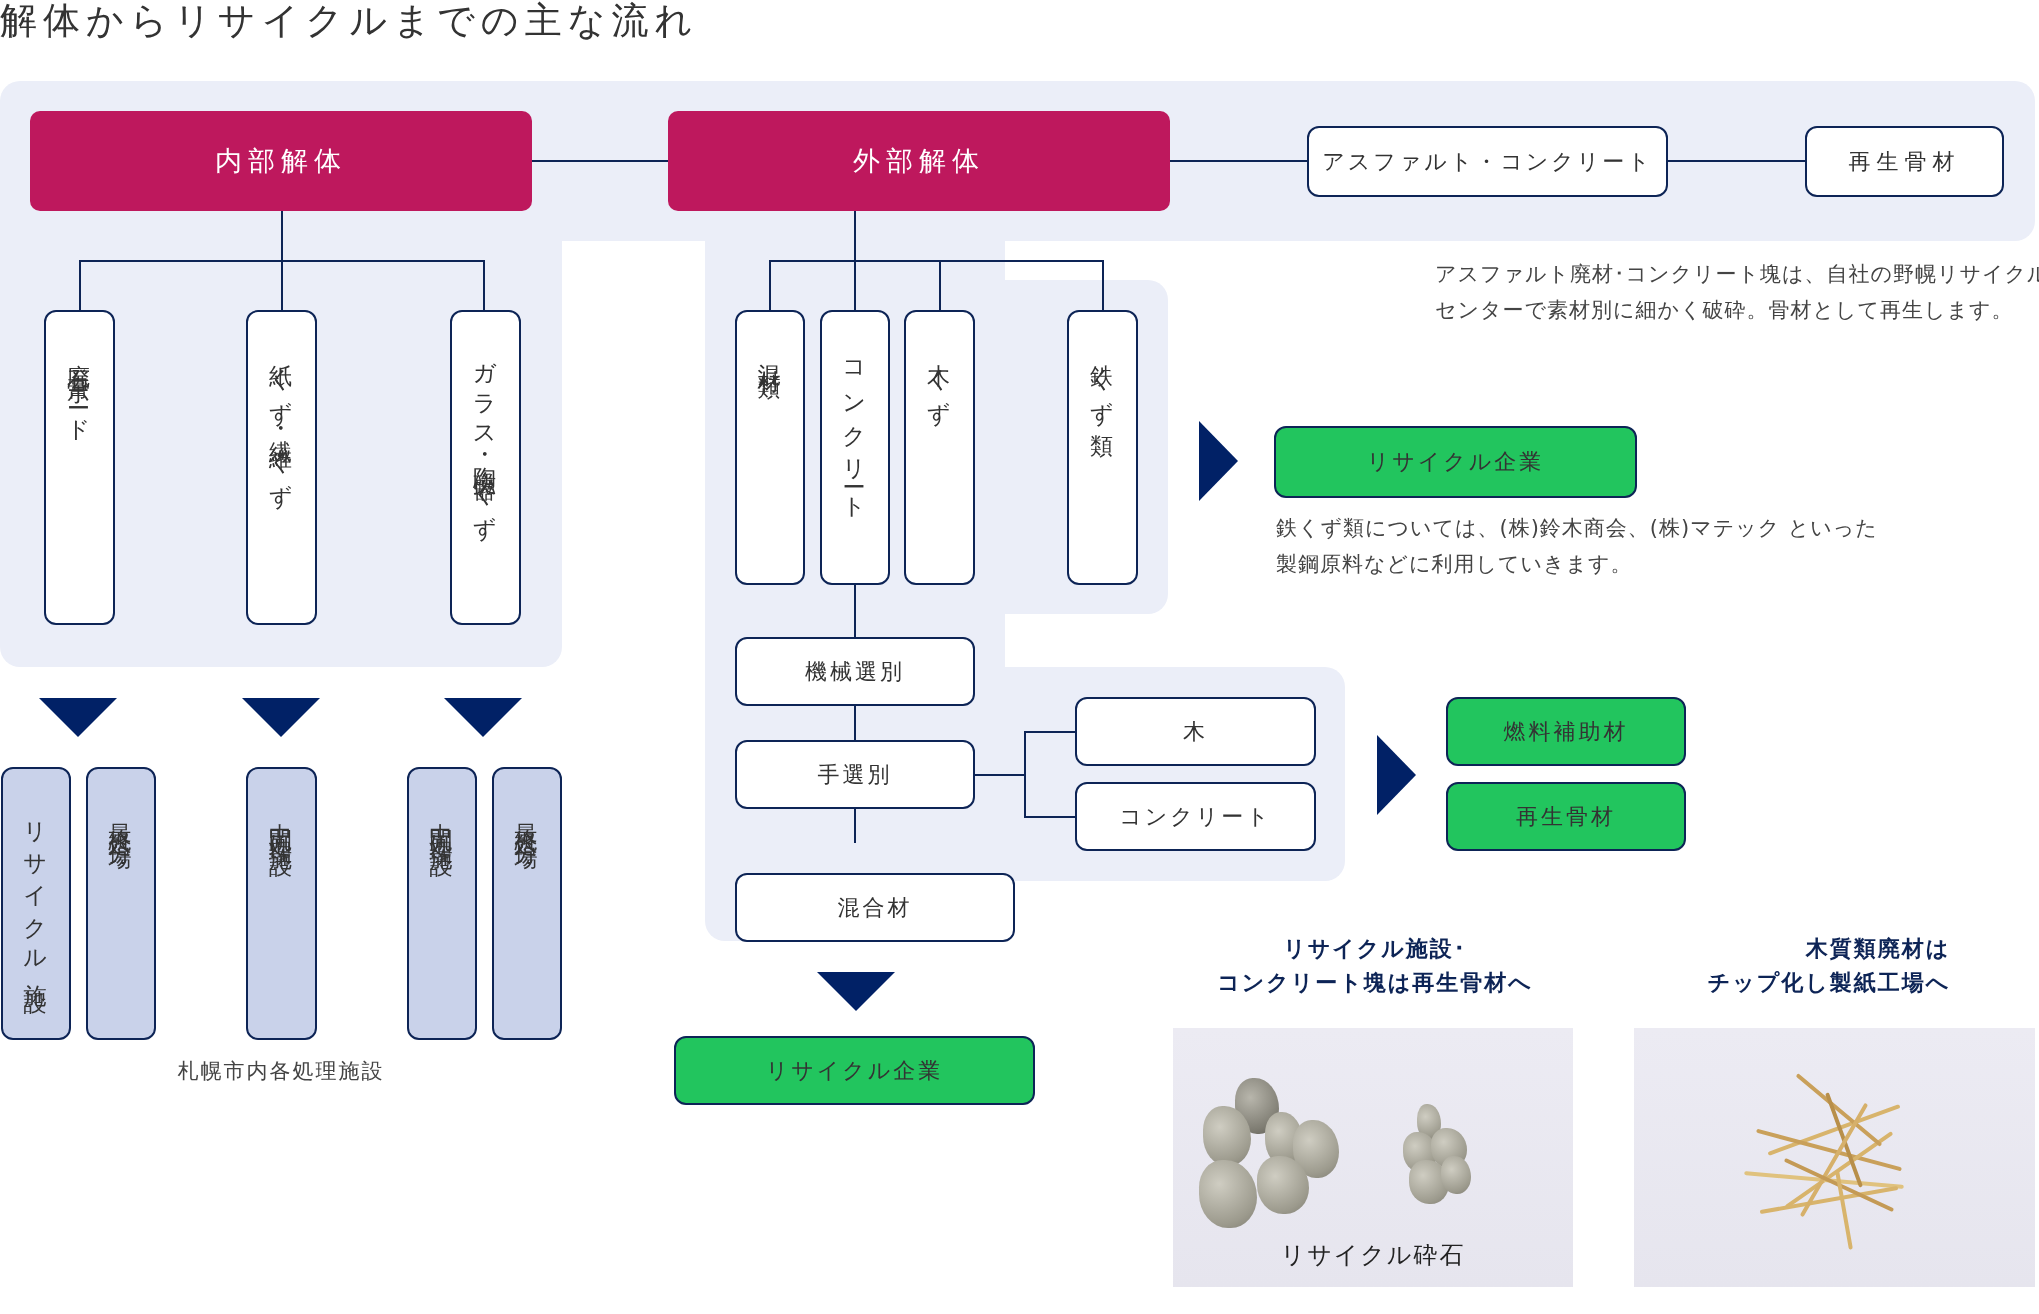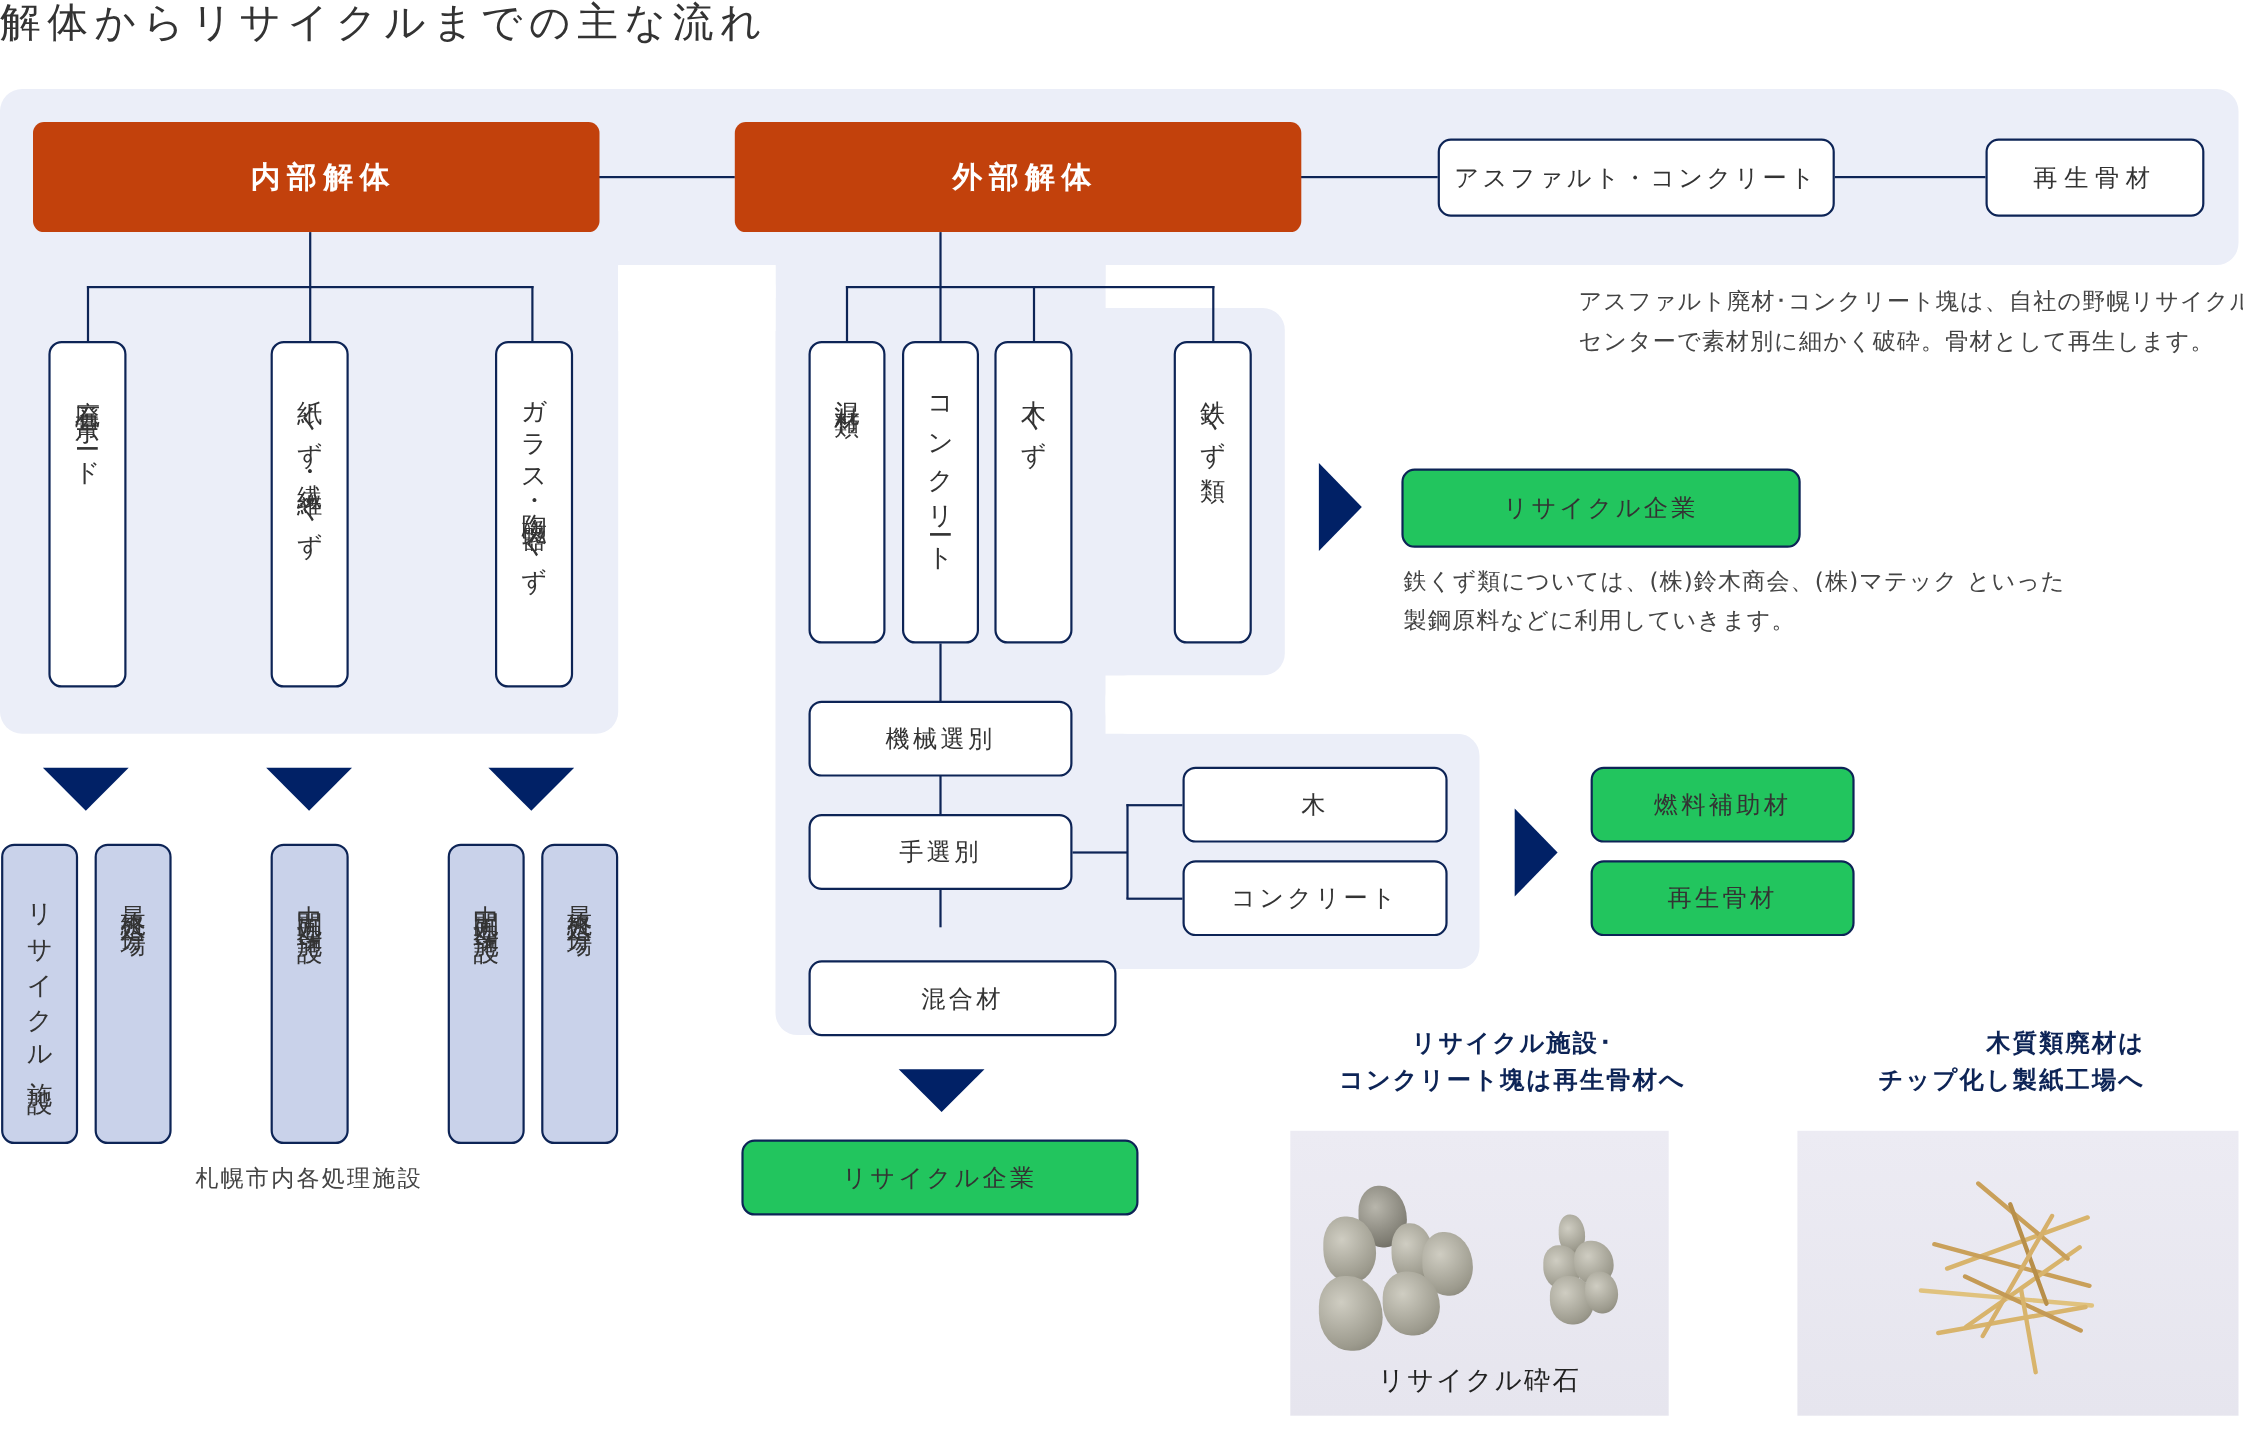--- a/index.html
+++ b/index.html
@@ -2,23 +2,23 @@
 <html><head>
 <meta charset="utf-8">
 <style>
   html, body { margin:0; padding:0; background:#ffffff; }
   body { width:2039px; height:1314px; position:relative; overflow:hidden;
          font-family:"DejaVu Sans", "Liberation Sans", sans-serif; color:#333; }
   .abs { position:absolute; }
   .bg { position:absolute; background:#ebeef8; }
   .cut { position:absolute; background:#ffffff; }
   .title { left:0; top:-4px; font-size:37px; letter-spacing:6px; color:#333; white-space:nowrap; }
-  .navy { position:absolute; background:#c2410c; color:#fff; border-radius:10px;
+  .navy { position:absolute; background:#be185d; color:#fff; border-radius:10px;
           display:flex; align-items:center; justify-content:center;
-          font-size:27px; font-weight:bold; letter-spacing:6px;padding-left:13px; }
+          font-size:27px; font-weight:normal; letter-spacing:6px; }
   .box { position:absolute; background:#fff; border:2.5px solid #0d2456; border-radius:12px;
          box-sizing:border-box; display:flex; align-items:center; justify-content:center;
          font-size:22px; letter-spacing:3px; color:#333; }
   .box.blue { background:#22c55e; }
   .vbox { position:absolute; background:#fff; border:2.5px solid #0d2456; border-radius:12px;
           box-sizing:border-box; display:flex; justify-content:center; padding-top:34px; }
   .vbox.blue { background:#c9d2ea; }
   .vtext { writing-mode:vertical-rl; text-orientation:upright; font-size:23px; letter-spacing:6px; color:#333; }
   .line { position:absolute; background:#0d2456; }
   .tri-down { position:absolute; width:0; height:0; border-left:39px solid transparent;
@@ -149,21 +149,21 @@
 
 <div class="caption" style="left:1375px;top:932px;">
   <div>リサイクル施設･</div>
   <div>コンクリート塊は再生骨材へ</div>
 </div>
 <div class="caption" style="left:1829px;top:932px;text-align:right;">
   <div>木質類廃材は</div>
   <div>チップ化し製紙工場へ</div>
 </div>
 
-<div class="photo" style="left:1173px;top:1028px;width:344px;height:259px;">
+<div class="photo" style="left:1173px;top:1028px;width:400px;height:259px;">
   <div class="rock" style="left:62px;top:50px;width:44px;height:56px;background:radial-gradient(circle at 35% 35%,#b8b6ac,#7e7c72 70%,#5e5c54);"></div>
   <div class="rock" style="left:30px;top:78px;width:48px;height:60px;"></div>
   <div class="rock" style="left:92px;top:84px;width:38px;height:54px;"></div>
   <div class="rock" style="left:120px;top:92px;width:46px;height:58px;"></div>
   <div class="rock" style="left:26px;top:132px;width:58px;height:68px;"></div>
   <div class="rock" style="left:84px;top:128px;width:52px;height:58px;"></div>
   <div class="rock" style="left:244px;top:76px;width:24px;height:36px;"></div>
   <div class="rock" style="left:230px;top:104px;width:34px;height:40px;"></div>
   <div class="rock" style="left:258px;top:100px;width:36px;height:40px;"></div>
   <div class="rock" style="left:236px;top:132px;width:40px;height:44px;"></div>

